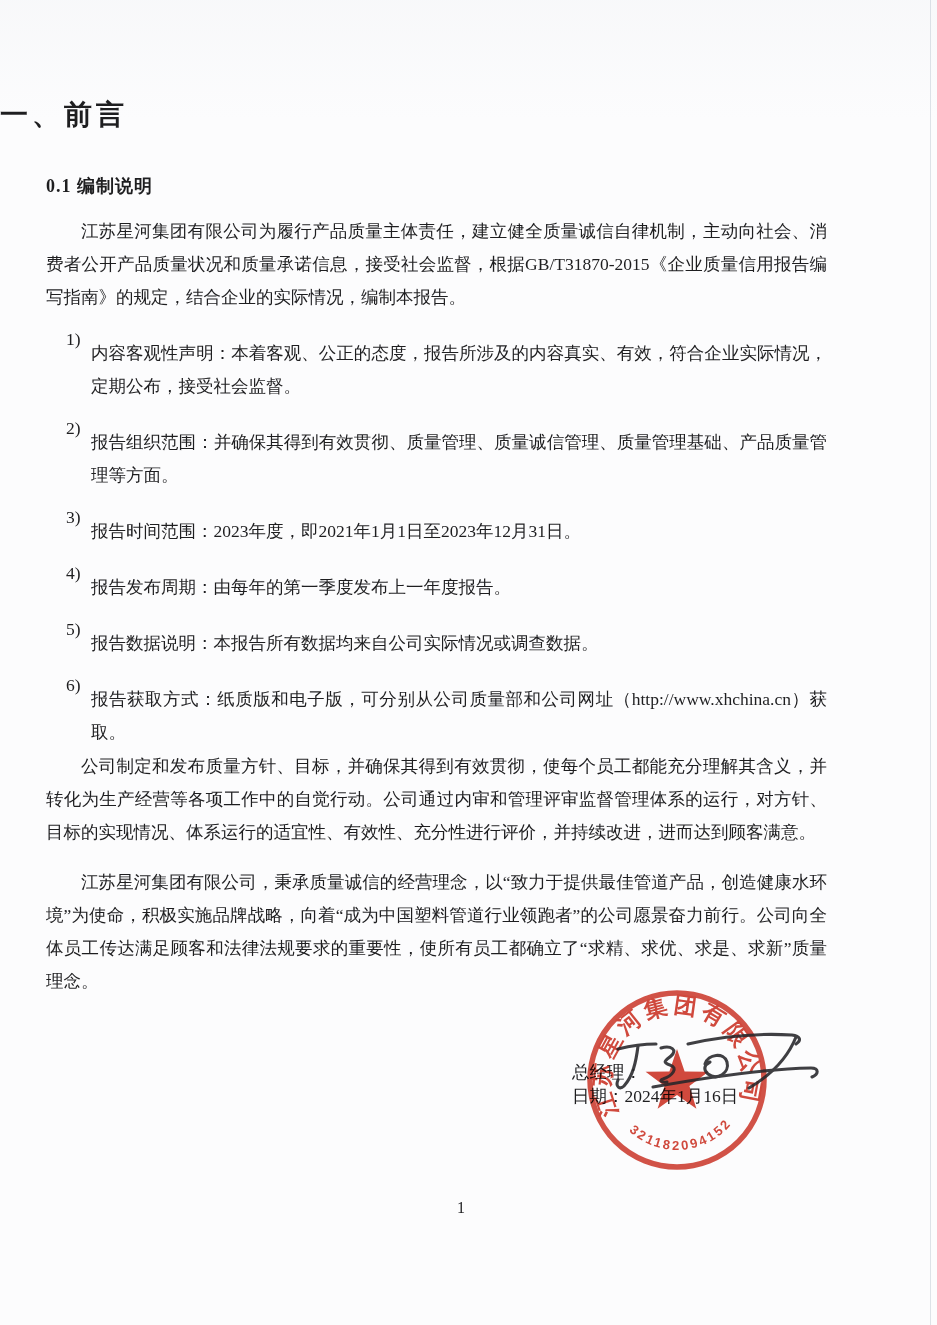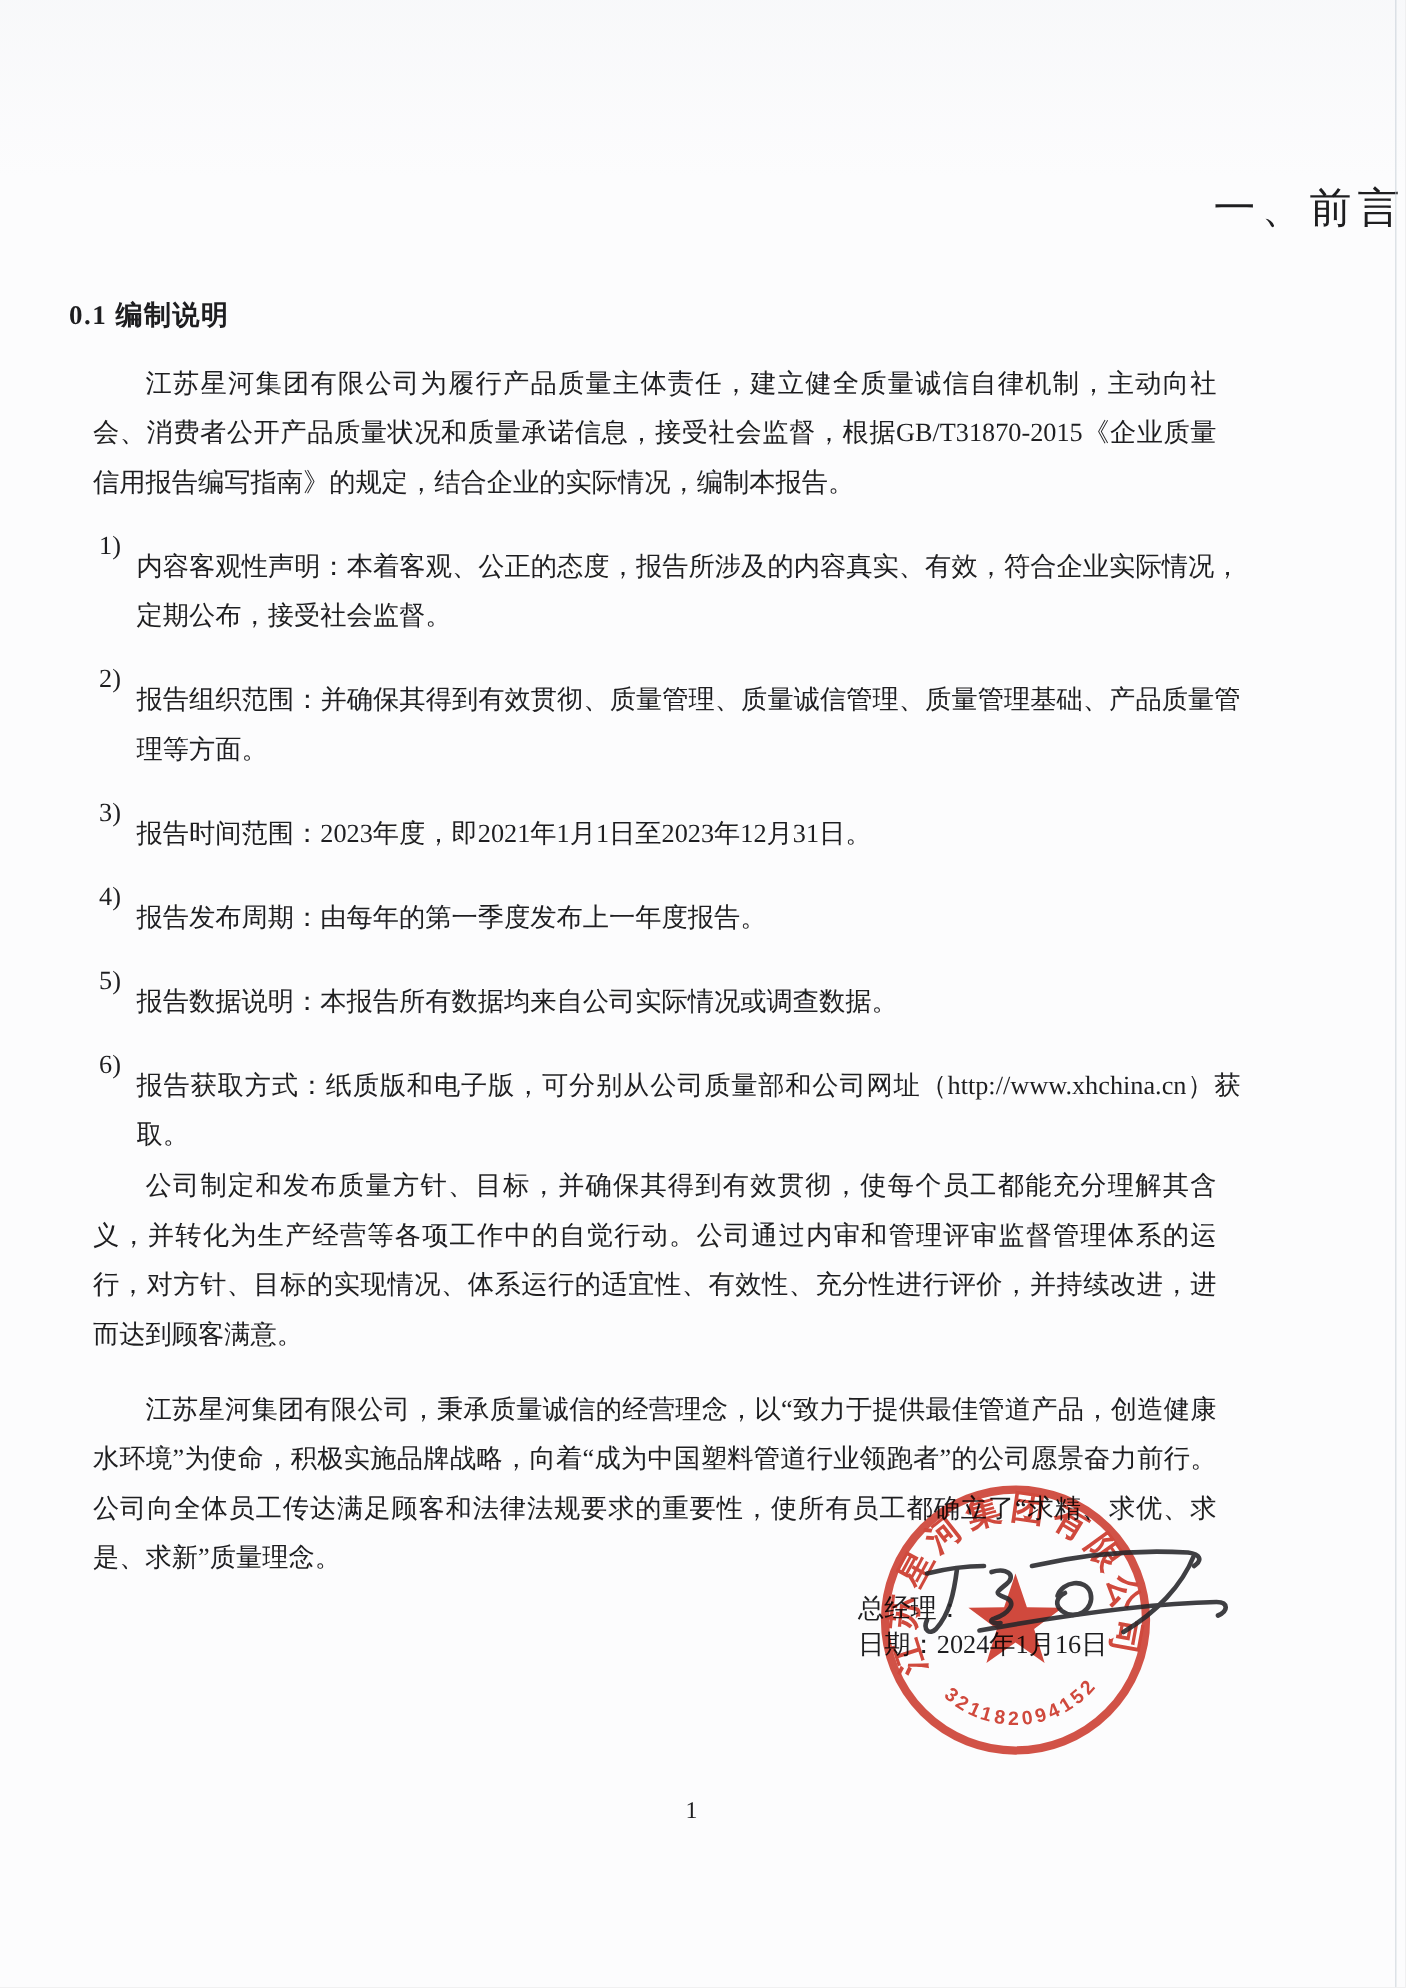--- a/index.html
+++ b/index.html
@@ -11,31 +11,31 @@
     background-image:linear-gradient(180deg, rgba(210,216,224,0.10) 0%, rgba(255,255,255,0) 9%, rgba(255,255,255,0) 100%);
     font-family:"Liberation Serif","DejaVu Serif",serif;
     color:#1e1e20;
     overflow:hidden;
   }
   .scan-edge{
     position:absolute;top:0;right:6px;width:1px;height:100%;
     background:#c3ccd6;opacity:.55;
   }
   .doc-title{
-    padding-top:120px;margin:0;
-    text-align:right;
-    font-size:28px;font-weight:normal;letter-spacing:4px;
+    padding-top:96px;margin:0;
+    text-align:left;
+    font-size:28px;font-weight:bold;letter-spacing:4px;
   }
   .content{padding:0 110px 0 46px;}
   .h2{font-size:18px;font-weight:bold;margin:40px 0 0;letter-spacing:1px;}
   .h2.second{margin-top:15px;}
   .para{
     font-size:17.5px;line-height:33px;
     text-align:justify;text-indent:2em;
-    margin:17px 16px 0;
+    margin:17px 0 0;
   }
   .para.tight{margin-top:1px;}
   .num-list{margin:3px 0 0 20px;padding:0;list-style:none;}
   .num-item{display:flex;margin-top:9px;font-size:17.5px;line-height:33px;}
   .num-item .marker{flex:0 0 25px;}
   .num-item .itext{flex:1;text-align:justify;margin-top:14px;}
   .sig-block{
     position:absolute;left:572px;top:1060px;
     font-size:17.5px;line-height:24px;
   }

